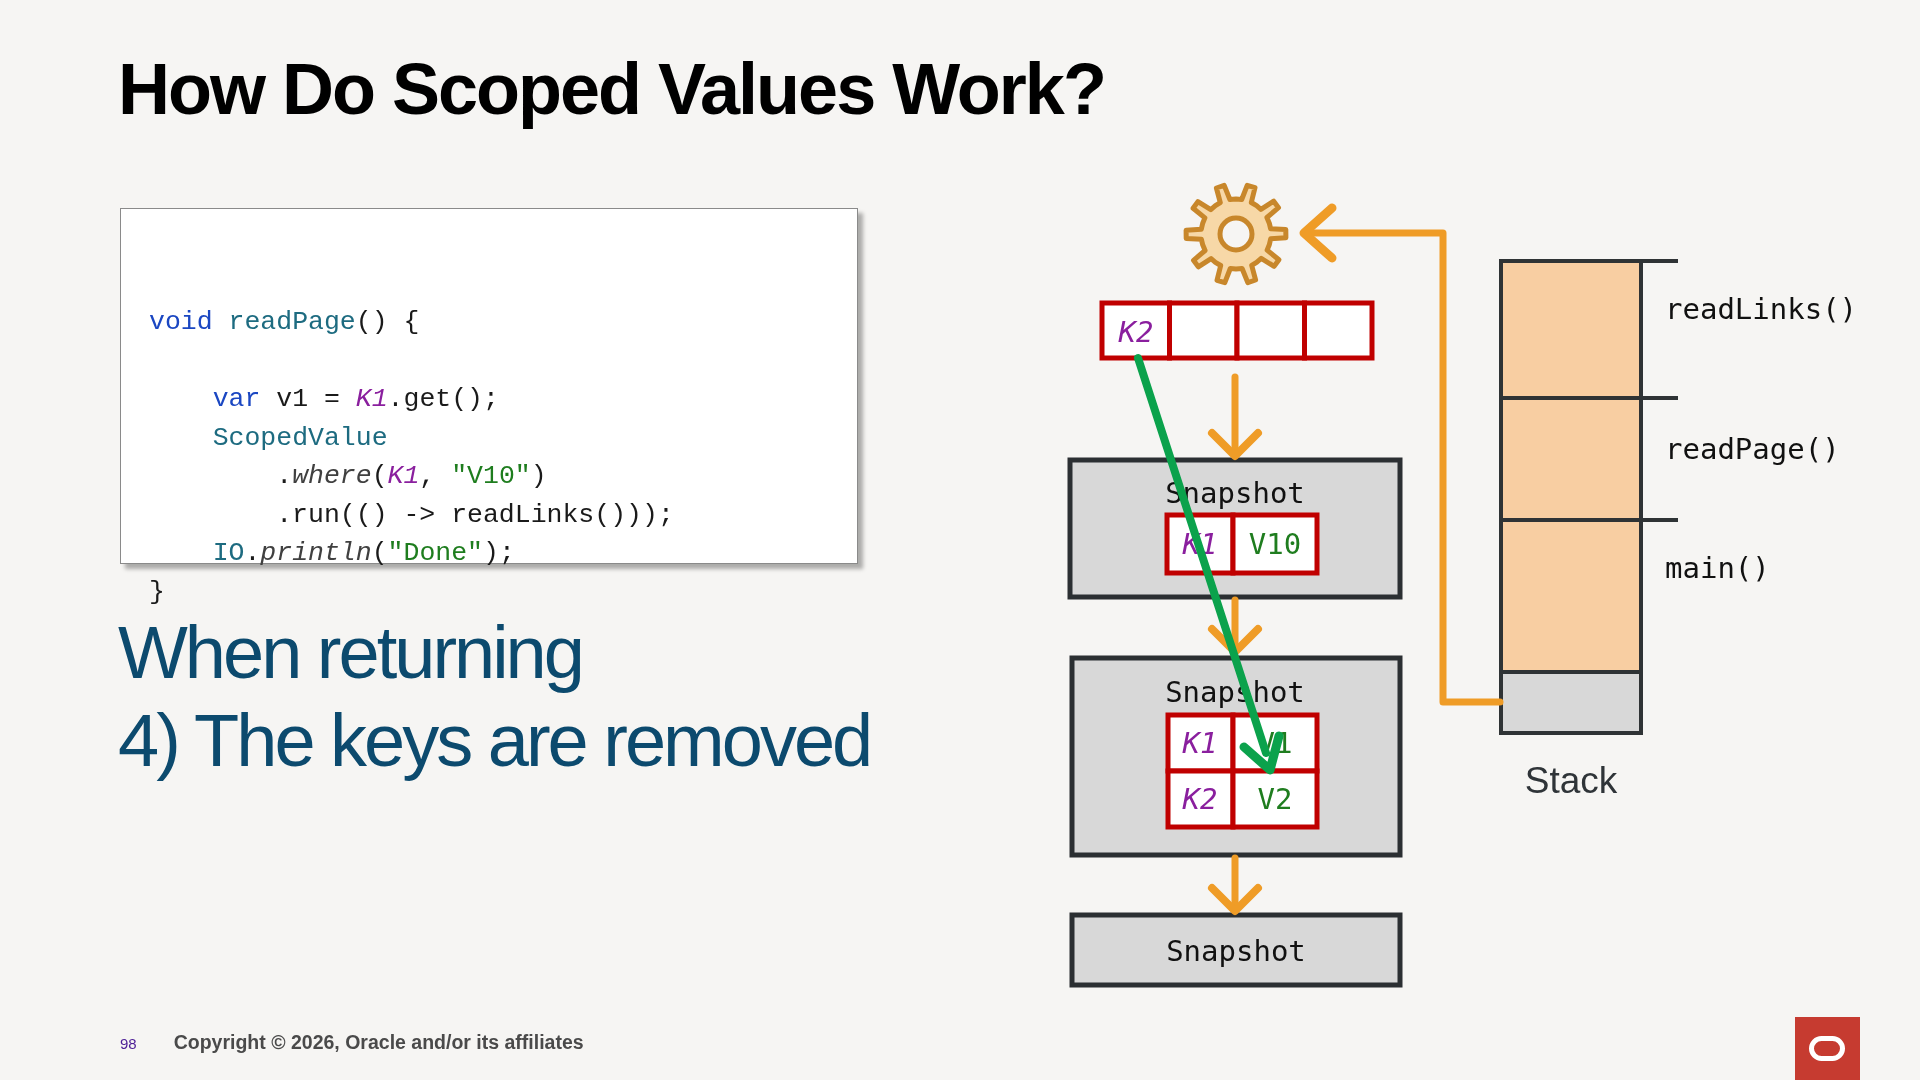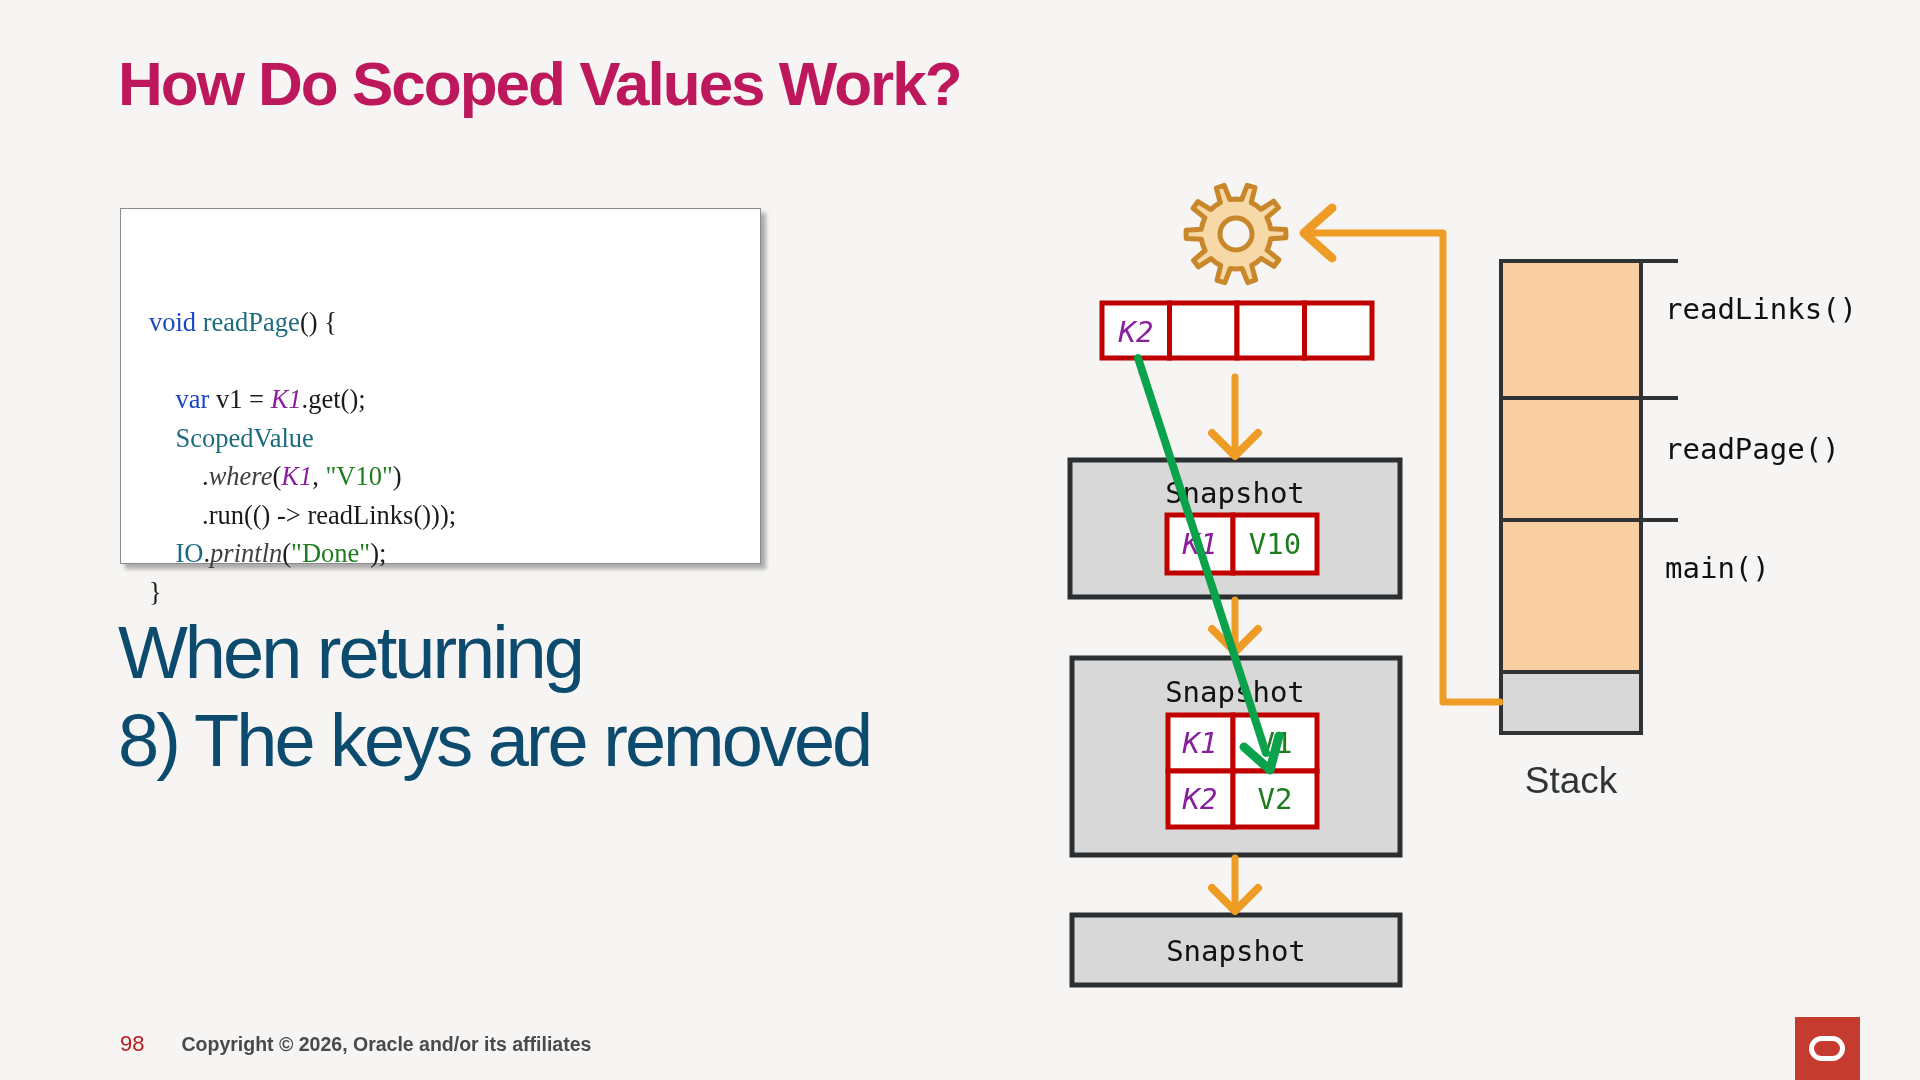--- a/index.html
+++ b/index.html
@@ -5,31 +5,31 @@
   html,body{margin:0;padding:0;}
   body{
     width:1920px;height:1080px;position:relative;overflow:hidden;
     background:#f6f5f3;
     font-family:"Liberation Sans", sans-serif;
     color:#2a3439;
   }
   
   .title{
     position:absolute;left:118px;top:48px;
-    font-size:62px;font-weight:bold;letter-spacing:-2px;
-    color:#be185d;white-space:nowrap;
+    font-size:72px;font-weight:bold;letter-spacing:-2px;
+    color:#000000;white-space:nowrap;
   }
   
   .codebox{
-    position:absolute;left:120px;top:208px;width:641px;height:356px;
+    position:absolute;left:120px;top:208px;width:738px;height:356px;
     background:#ffffff;border:1px solid #8a8a8a;
     box-shadow:5px 5px 4px rgba(0,0,0,0.30);
     box-sizing:border-box;
     padding:17px 4px 0 28px;
-    font-family:Liberation Serif, serif;
+    font-family:Liberation Mono, monospace;
     font-size:26.5px;line-height:38.5px;
     color:#1a1a1a;white-space:pre;
   }
   .codebox .kw{color:#1b47c2;}
   .codebox .cls{color:#1d6b80;}
   .codebox .key{color:#8a1f9e;font-style:italic;}
   .codebox .str{color:#1e7d1e;}
   .codebox .meth{color:#404040;font-style:italic;}
   .codebox .plain{color:#1a1a1a;}
   
@@ -38,21 +38,21 @@
     font-size:74px;letter-spacing:-3px;color:#0c4a6e;white-space:nowrap;
   }
   .subtitle.l1{top:610px;}
   .subtitle.l2{top:698px;}
   
   .footer{
     position:absolute;left:120px;top:1031px;
     display:flex;align-items:baseline;gap:37px;
     color:#4a4a4a;
   }
-  .footer .pagenum{font-size:22px;color:#b91c1c;}
+  .footer .pagenum{font-size:15px;color:#4c1d95;}
   .footer .copy{font-size:19.5px;color:#4a4a4a;font-weight:bold;}
   
   .logo{
     position:absolute;left:1795px;top:1017px;width:65px;height:63px;
     background:#c63b30;
   }
   .logo .o{
     position:absolute;left:14px;top:19px;width:36px;height:25px;
     box-sizing:border-box;border:5.5px solid #ffffff;border-radius:12.5px;
   }
@@ -66,21 +66,21 @@
 </head>
 <body>
 
 <div class="title">How Do Scoped Values Work?</div>
 
 <div class="codebox">
   <div><div><span class="kw">void</span><span class="plain"> </span><span class="cls">readPage</span><span class="plain">() {</span></div><div>&nbsp;</div><div><span class="plain">    </span><span class="kw">var</span><span class="plain"> v1 = </span><span class="key">K1</span><span class="plain">.get();</span></div><div><span class="plain">    </span><span class="cls">ScopedValue</span></div><div><span class="plain">        .</span><span class="meth">where</span><span class="plain">(</span><span class="key">K1</span><span class="plain">, </span><span class="str">"V10"</span><span class="plain">)</span></div><div><span class="plain">        .run(() -&gt; readLinks()));</span></div><div><span class="plain">    </span><span class="cls">IO</span><span class="plain">.</span><span class="meth">println</span><span class="plain">(</span><span class="str">"Done"</span><span class="plain">);</span></div><div><span class="plain">}</span></div></div>
 </div>
 
 <div class="subtitle l1">When returning</div>
-<div class="subtitle l2">8) The keys are removed</div>
+<div class="subtitle l2">4) The keys are removed</div>
 
 <div class="footer">
   <span class="pagenum">98</span>
   <span class="copy">Copyright © 2026, Oracle and/or its affiliates</span>
 </div>
 
 <div class="logo">
   <div class="o"></div>
 </div>
 

